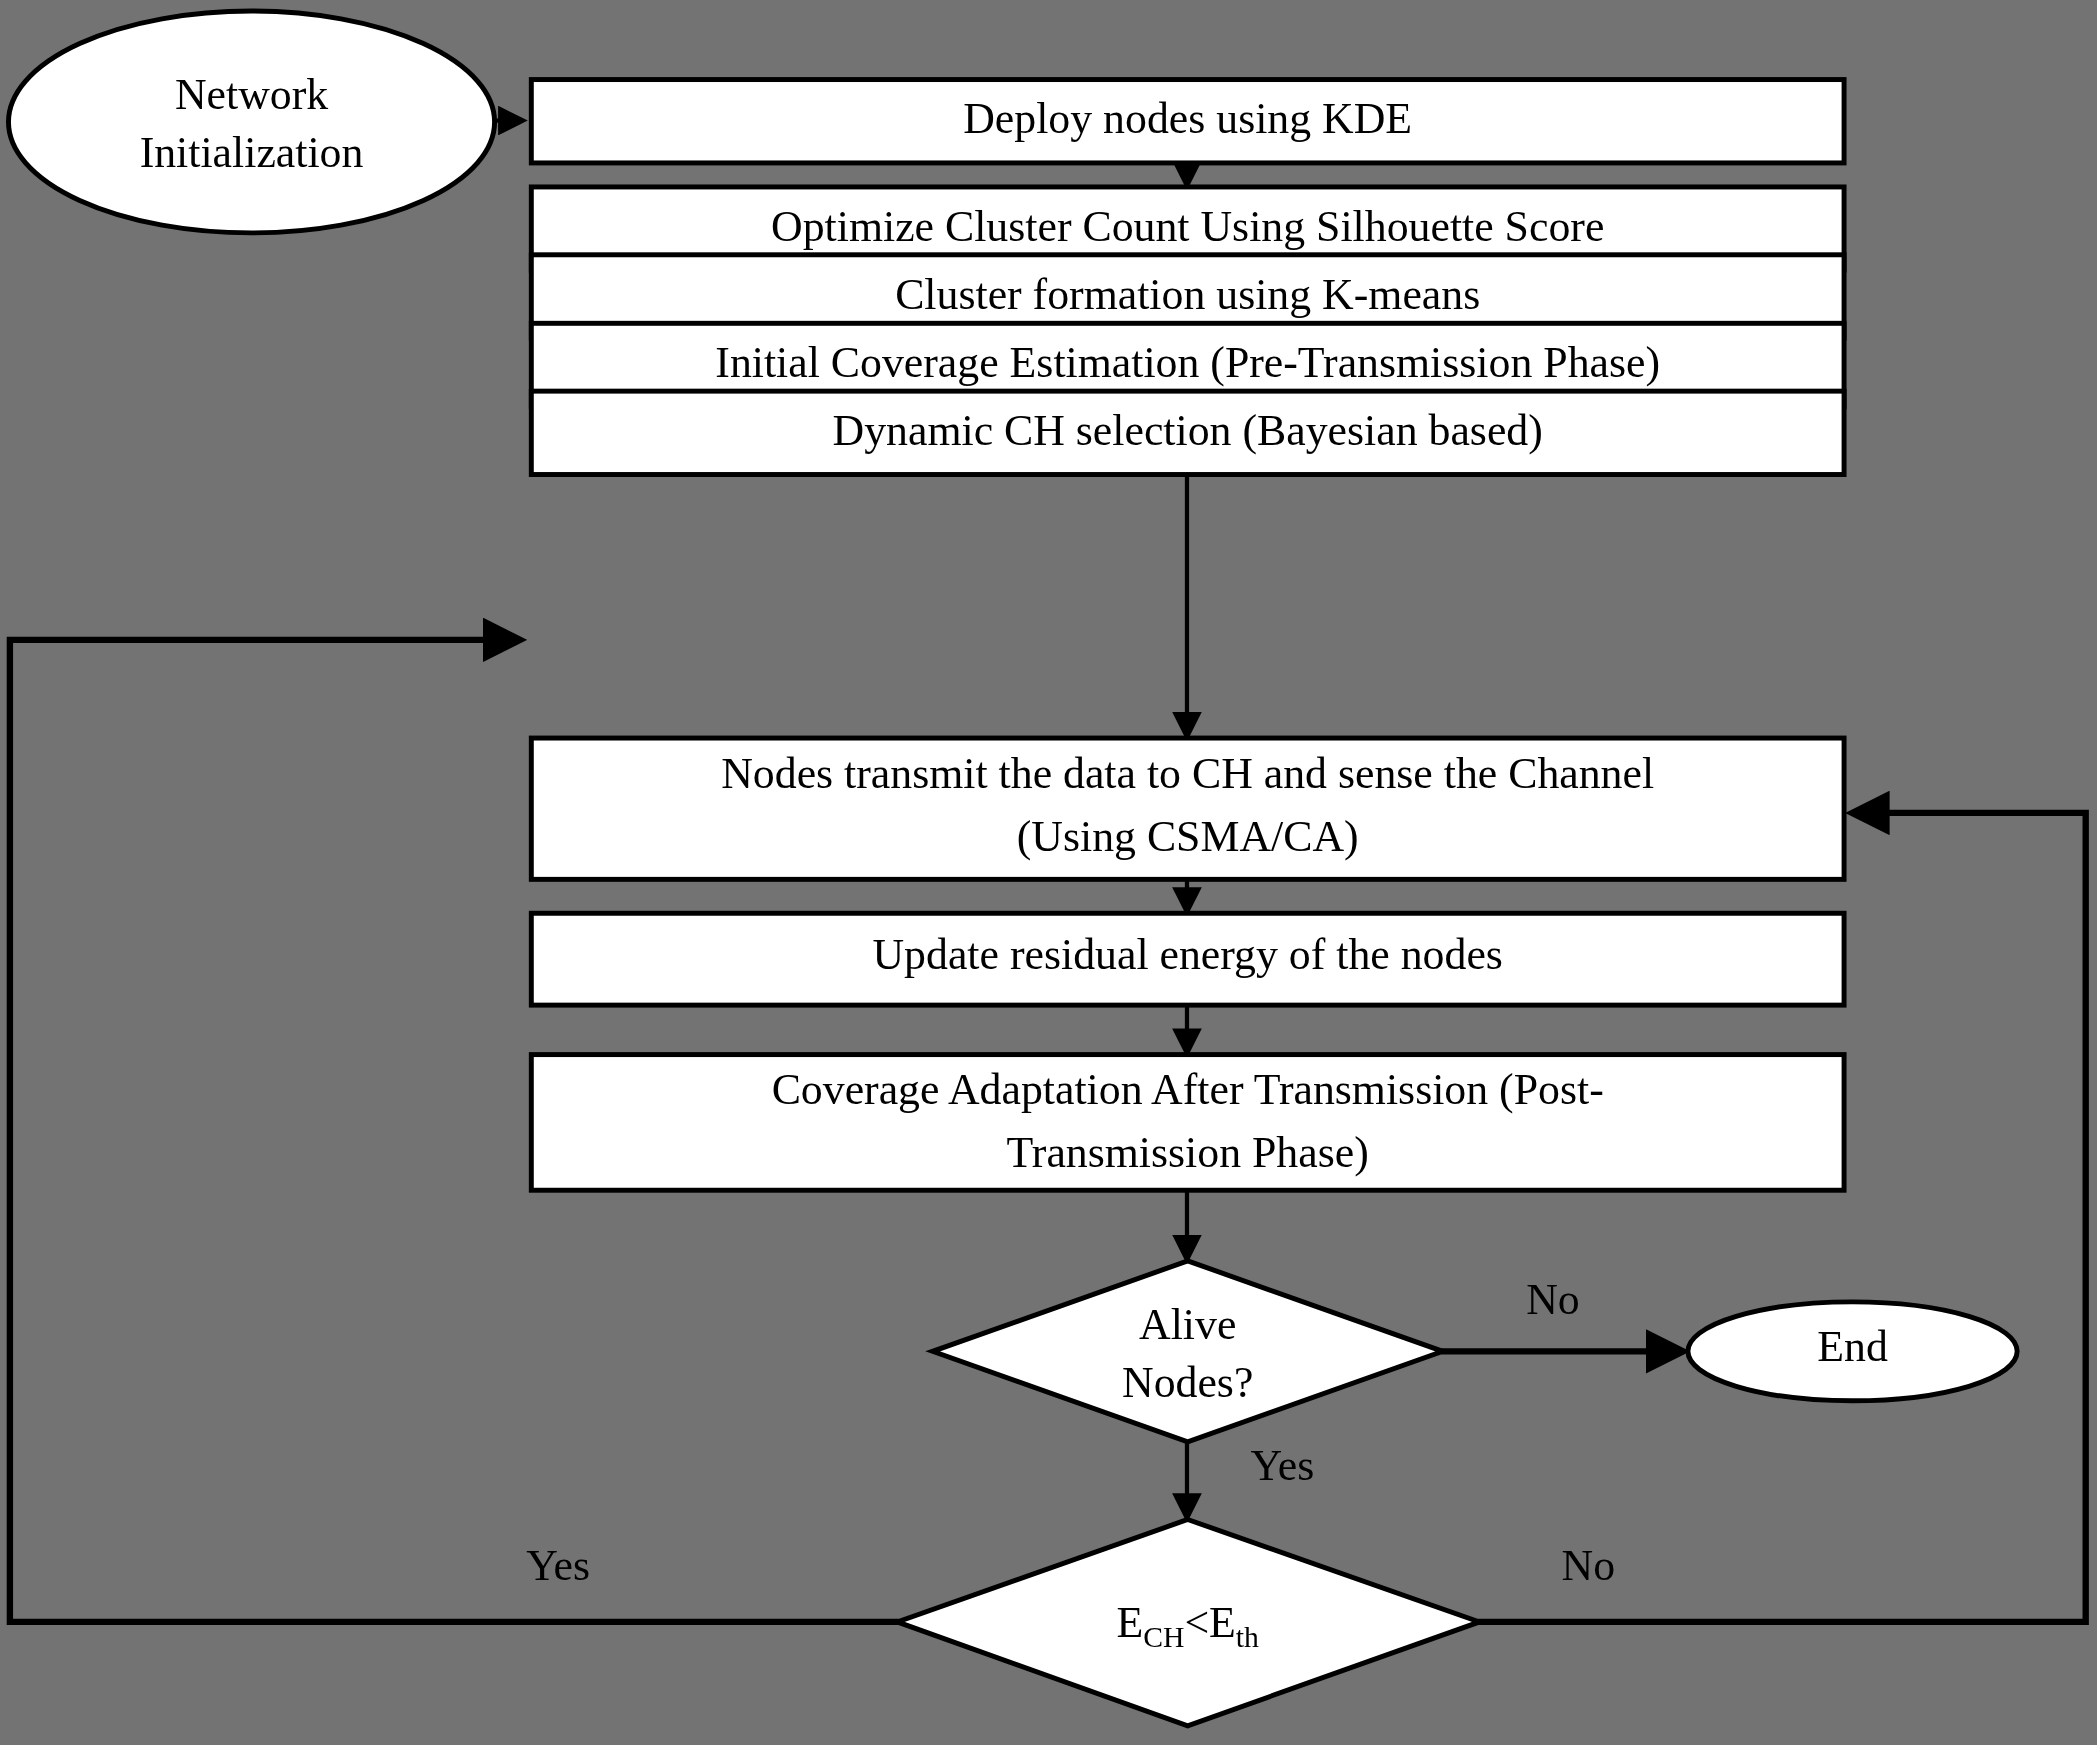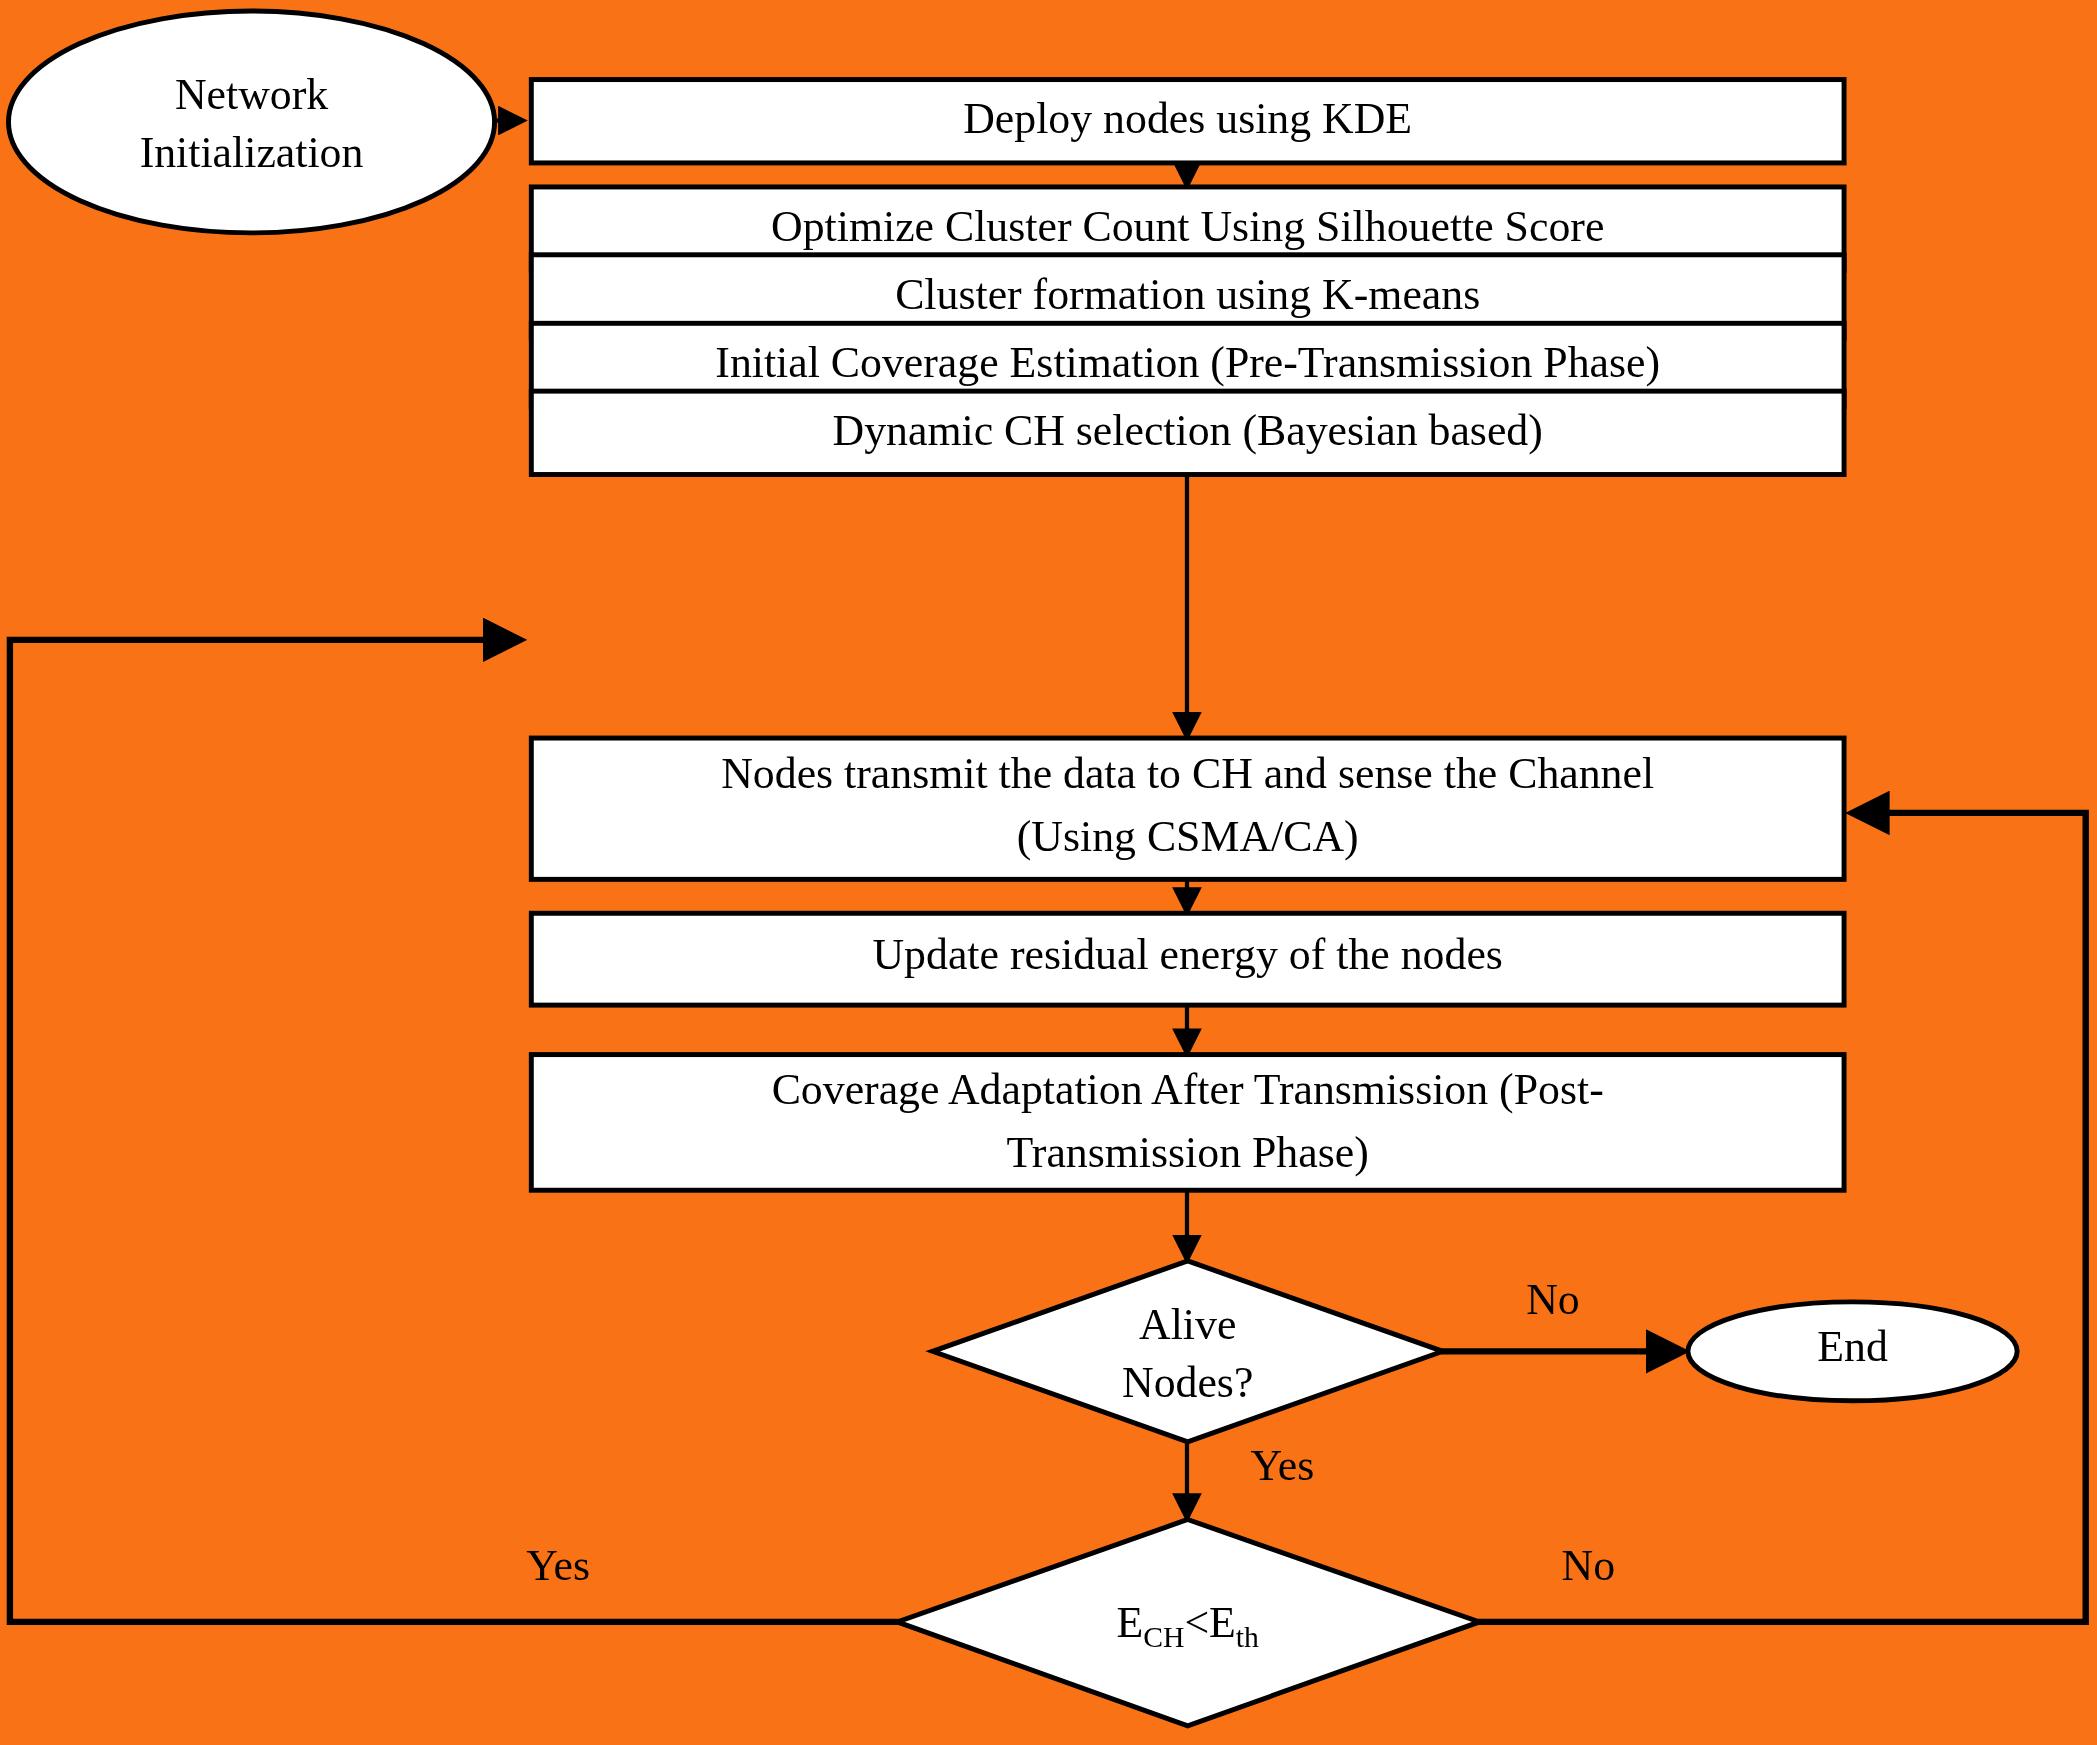--- a/index.html
+++ b/index.html
@@ -10,21 +10,21 @@
   body {
     width: 2097px;
     height: 1746px;
     overflow: hidden;
     font-family: "Liberation Serif", "DejaVu Serif", serif;
   }
   #flowchart-root {
     position: relative;
     width: 2097px;
     height: 1746px;
-    background: #f97316;
+    background: #737373;
   }
   svg.chart-svg {
     position: absolute;
     top: 0;
     left: 0;
     width: 2097px;
     height: 1746px;
     display: block;
   }
   .shape-outline {

